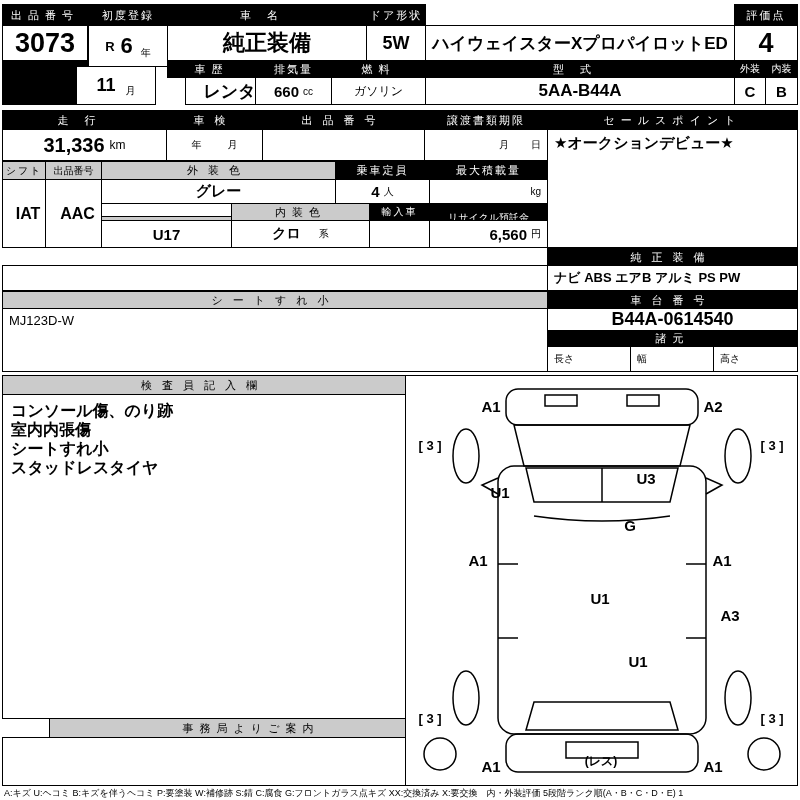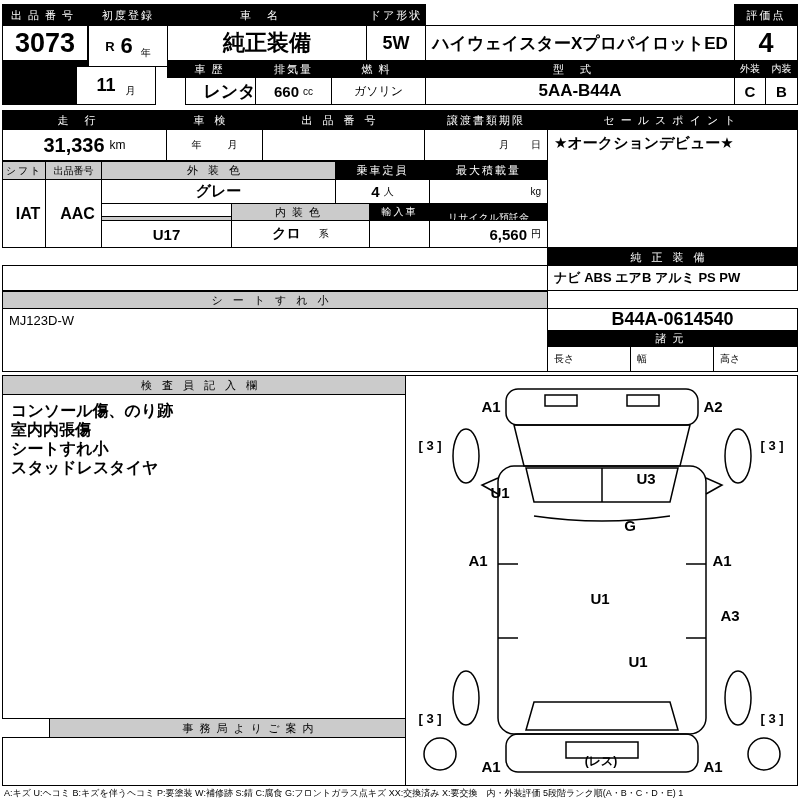--- a/index.html
+++ b/index.html
@@ -141,20 +141,21 @@
   </div>
 
   <div class="c" style="left:2px;top:265px;width:546px;height:26px;"></div>
 
   <div class="c bh ls10" style="left:547px;top:248px;width:251px;height:18px;">純正装備</div>
   <div class="c b f13 left" style="left:547px;top:265px;width:251px;height:26px;">ナビ ABS エアB アルミ PS PW</div>
 
   <div class="c gh ls10" style="left:2px;top:291px;width:546px;height:18px;">シートすれ小</div>
   <div class="c f13 left topal" style="left:2px;top:308px;width:546px;height:64px;">MJ123D-W</div>
 
+  <div class="c bh ls10" style="left:547px;top:291px;width:251px;height:18px;">車台番号</div>
   <div class="c b f18" style="left:547px;top:308px;width:251px;height:23px;">B44A-0614540</div>
   <div class="c bh ls6" style="left:547px;top:330px;width:251px;height:17px;">諸元</div>
   <div class="c f10 left" style="left:547px;top:346px;width:84px;height:26px;">長さ</div>
   <div class="c f10 left" style="left:630px;top:346px;width:84px;height:26px;">幅</div>
   <div class="c f10 left" style="left:713px;top:346px;width:85px;height:26px;">高さ</div>
 
   <div class="c gh ls10" style="left:2px;top:375px;width:404px;height:20px;">検査員記入欄</div>
   <div class="c lines" style="left:2px;top:394px;width:404px;height:325px;">
     <div>コンソール傷、のり跡</div>
     <div>室内内張傷</div>

